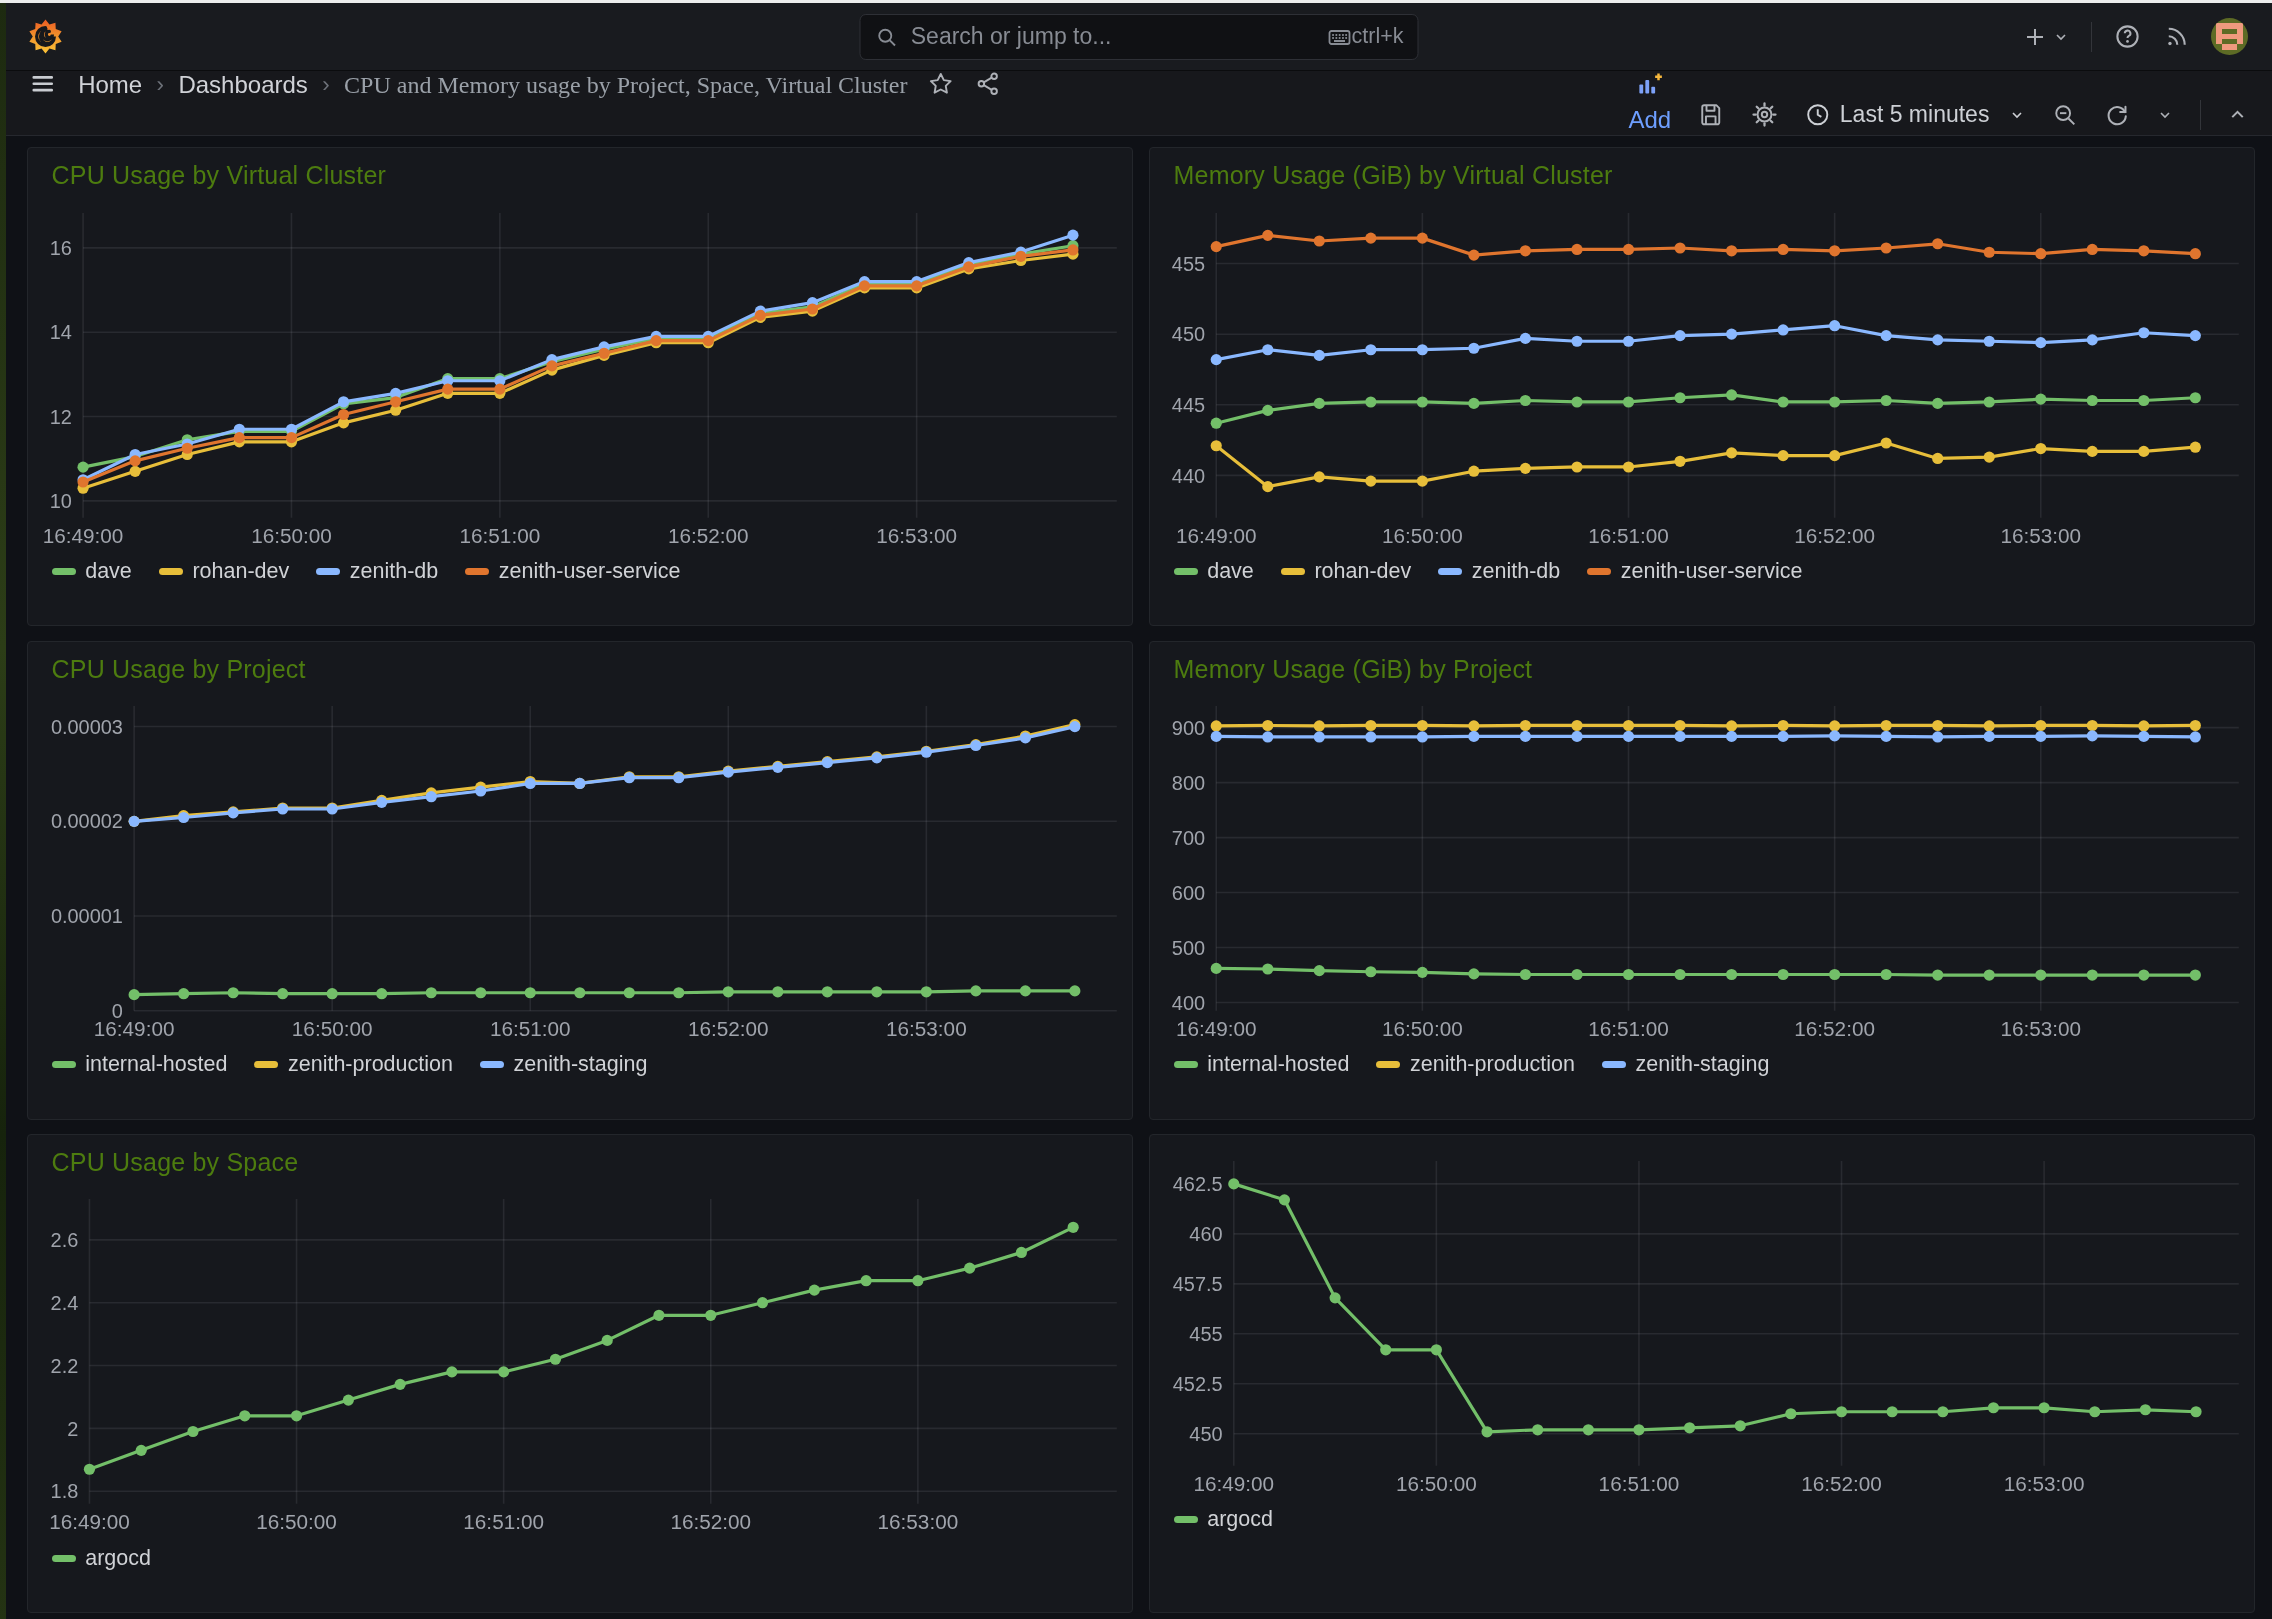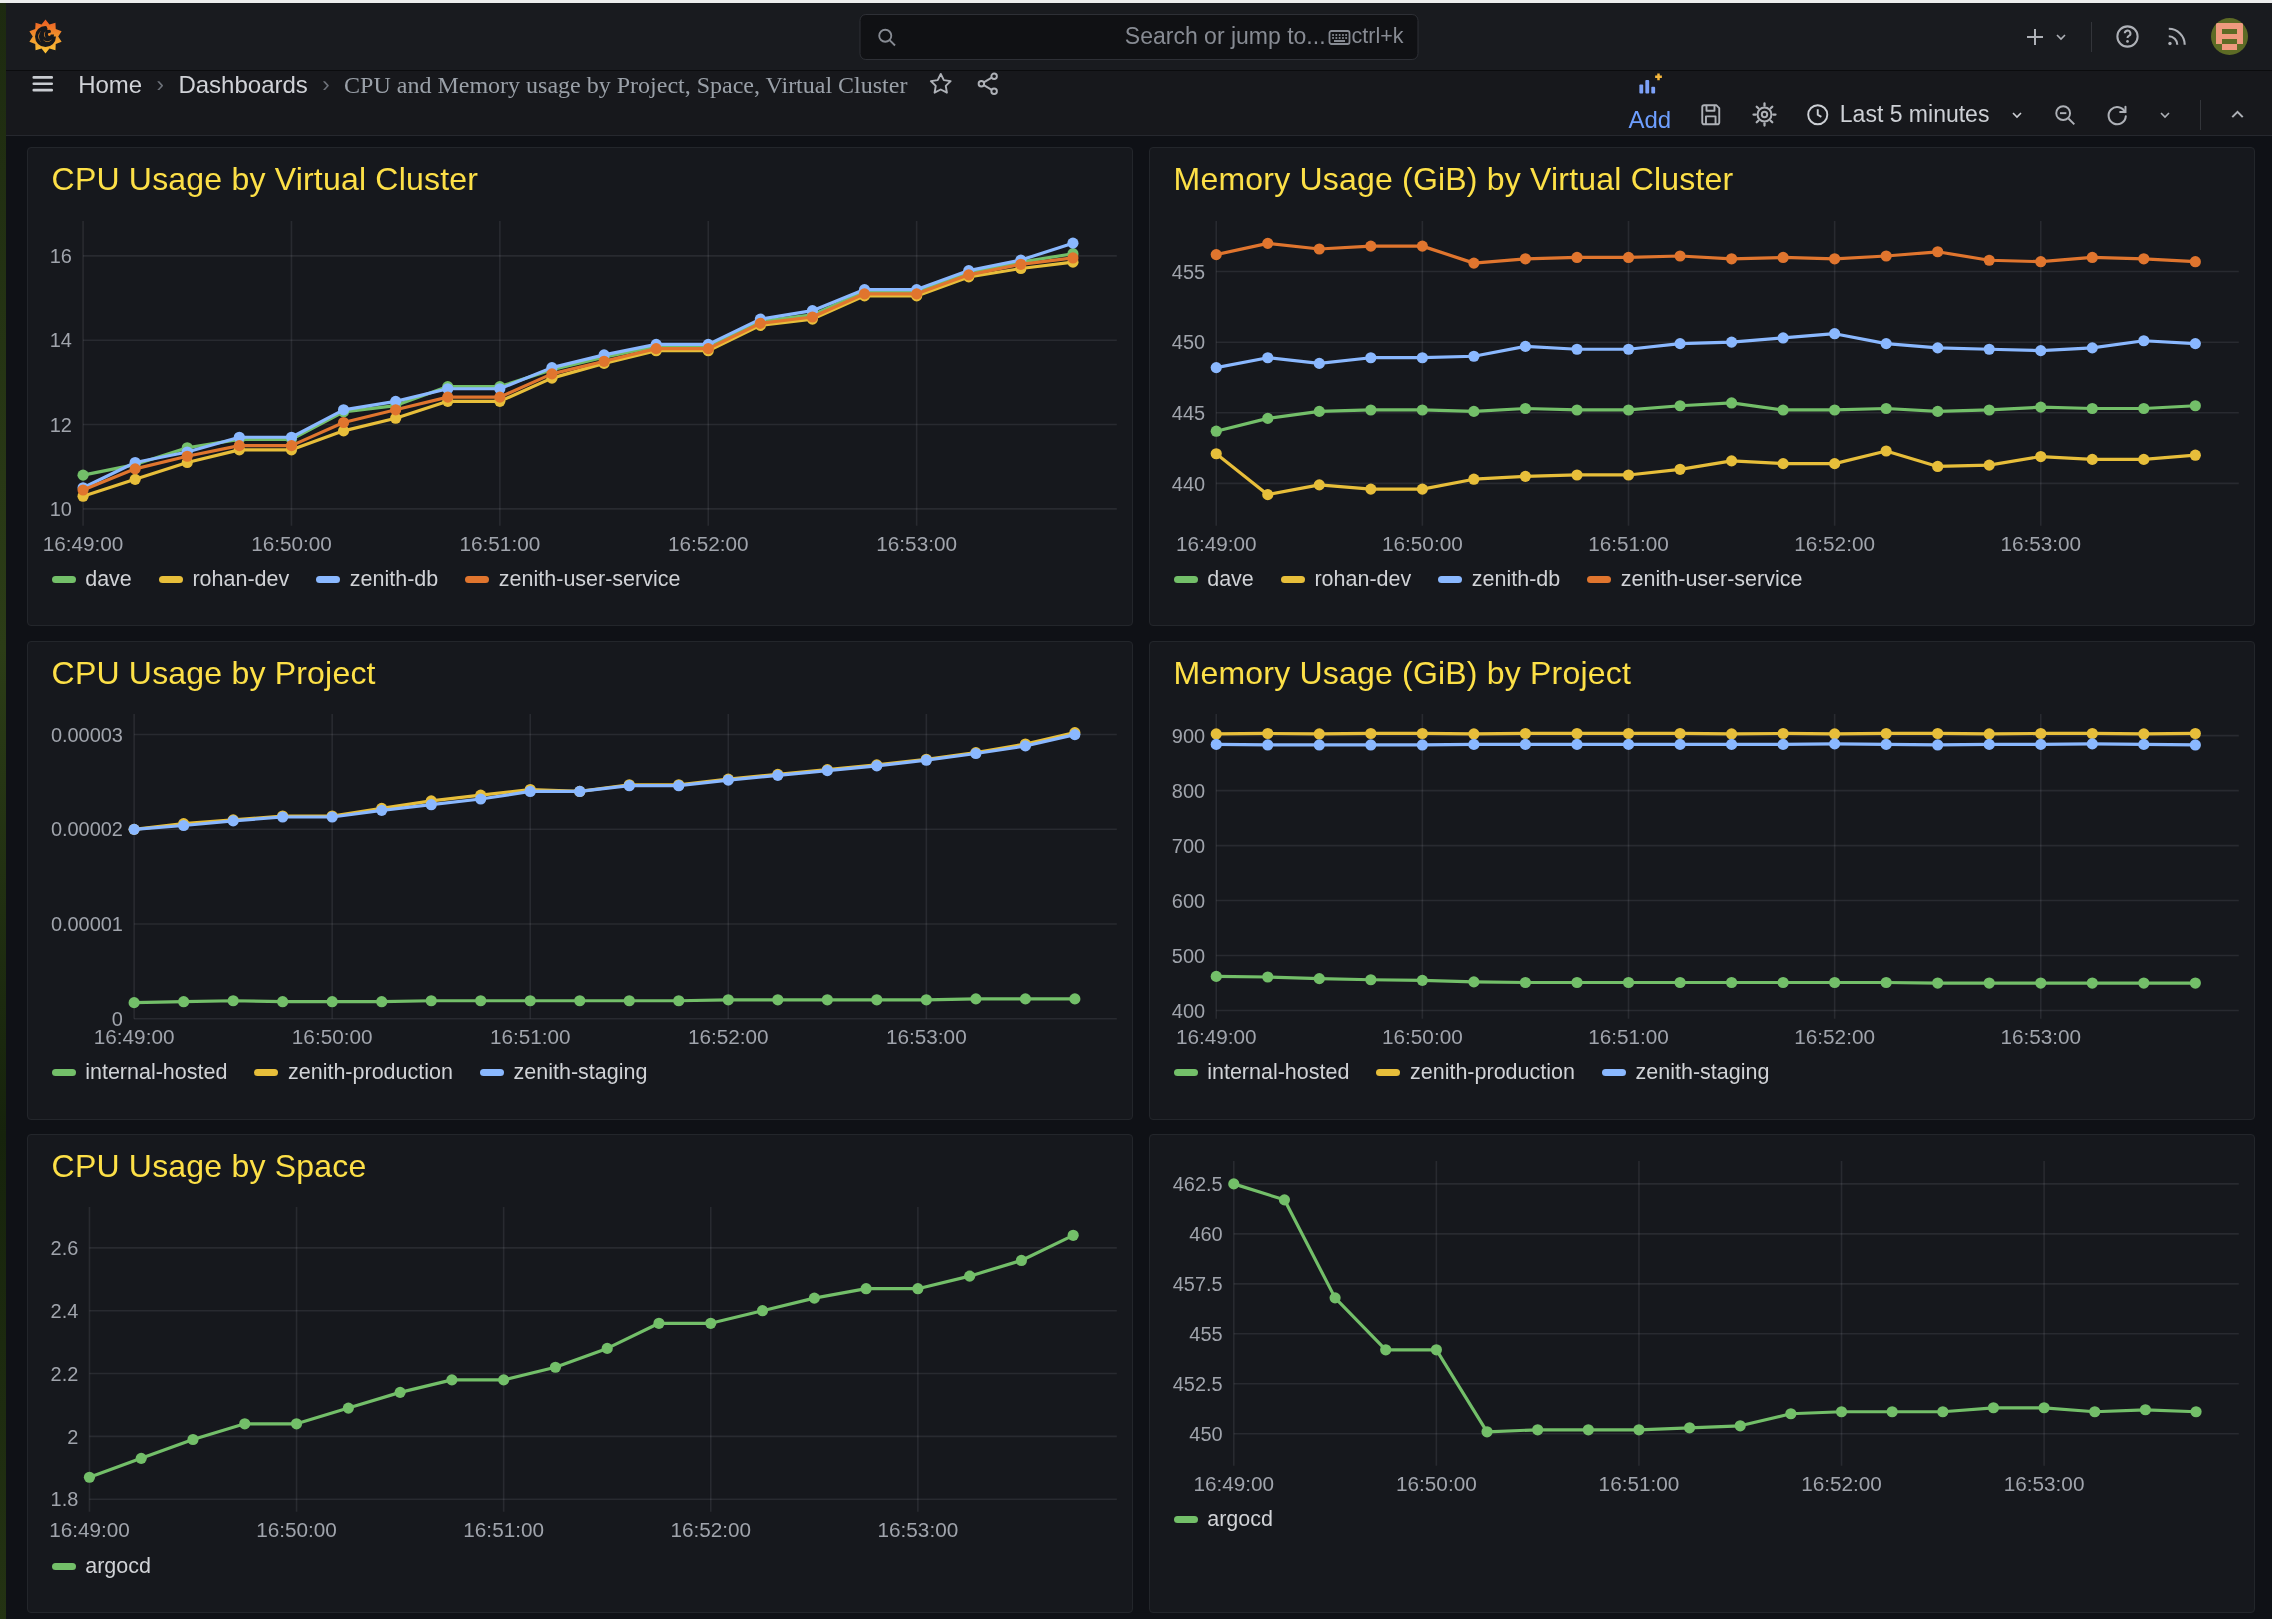--- a/index.html
+++ b/index.html
@@ -11,21 +11,21 @@
   .app{position:absolute;left:6.4px;top:3.2px;width:2266px;height:1617px;background:#0f1116;}
 
   
   .topnav{height:67px;background:#191b1f;display:flex;align-items:center;position:relative;
           border-bottom:0.8px solid #0b0c0e;}
   .logo{margin-left:21px;width:37px;height:37px;flex:0 0 auto;}
   .search-box{position:absolute;left:50%;top:50%;transform:translate(-50%,-50%);
       width:559px;height:46px;background:#101114;border:0.8px solid #2e3036;border-radius:6.4px;
       display:flex;align-items:center;padding:0 14.4px;box-sizing:border-box;color:#878b93;}
   .search-box input{flex:1;background:transparent;border:none;outline:none;color:#c9ccd1;
-      font-size:23px;font-family:inherit;margin-left:11.2px;text-align:right;}
+      font-size:23px;font-family:inherit;margin-left:11.2px;}
   .search-box input::placeholder{color:#878b93;}
   .shortcut{display:flex;align-items:flex-end;gap:0;color:#878b93;font-size:21.5px;}
   .nav-right{margin-left:auto;display:flex;align-items:center;gap:22.3px;padding-right:24px;color:#aeb1b7;}
   .icon-btn{display:flex;align-items:center;justify-content:center;cursor:pointer;color:#aeb1b7;}
   .vdivider{width:0.8px;height:30px;background:#33353a;}
   .avatar{width:37px;height:37px;border-radius:50%;overflow:hidden;flex:0 0 auto;}
 
   
   .toolbar{height:64px;background:#17181c;display:flex;align-items:flex-start;
       border-bottom:0.8px solid #26282e;padding:0 24px;color:#c9ccd1;}
@@ -36,21 +36,21 @@
   .crumb-icons{display:flex;align-items:center;gap:21px;margin-left:21px;color:#c5c8cd;}
   .tb-right{margin-left:auto;display:flex;align-items:center;gap:27px;color:#c5c8cd;}
   .add-btn{display:flex;align-items:center;gap:8px;color:#6e9fff;font-size:24px;cursor:pointer;flex-direction:column;}
   .time-btn{display:flex;align-items:center;gap:9.6px;font-size:23px;color:#cdd0d5;cursor:pointer;}
 
   
   .grid{padding:11.2px 21px 8px 21px;display:grid;grid-template-columns:1fr 1fr;
         grid-auto-rows:479px;gap:14.4px 16px;}
   .panel{background:#16181d;border:0.8px solid #23262b;border-radius:4px;
          padding:9.6px 12px;box-sizing:border-box;display:flex;flex-direction:column;}
-  .panel-title{font-size:32px;font-weight:500;color:#fde047;margin:3.2px 0 6.4px 11.2px;letter-spacing:0.2px;}
+  .panel-title{font-size:25px;font-weight:500;color:#4d7c0f;margin:3.2px 0 6.4px 11.2px;letter-spacing:0.2px;}
   svg.chart{display:block;}
   svg text{font-family:"Liberation Sans",sans-serif;}
   .legend{display:flex;align-items:center;gap:27px;margin:6.4px 0 0 11.2px;}
   .legend-item{display:flex;align-items:center;gap:9.6px;cursor:pointer;}
   .legend-swatch{width:24px;height:7.2px;border-radius:4px;}
   .legend-label{font-size:21.5px;color:#d0d2d6;}
 </style>
 </head>
 <body>
 

